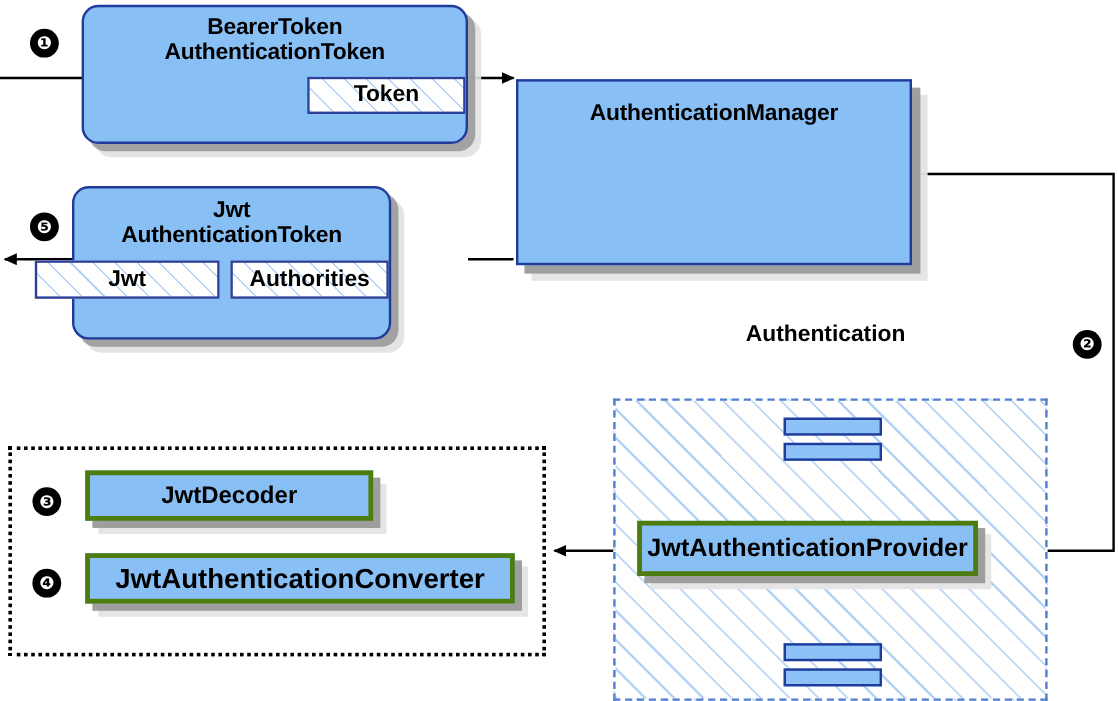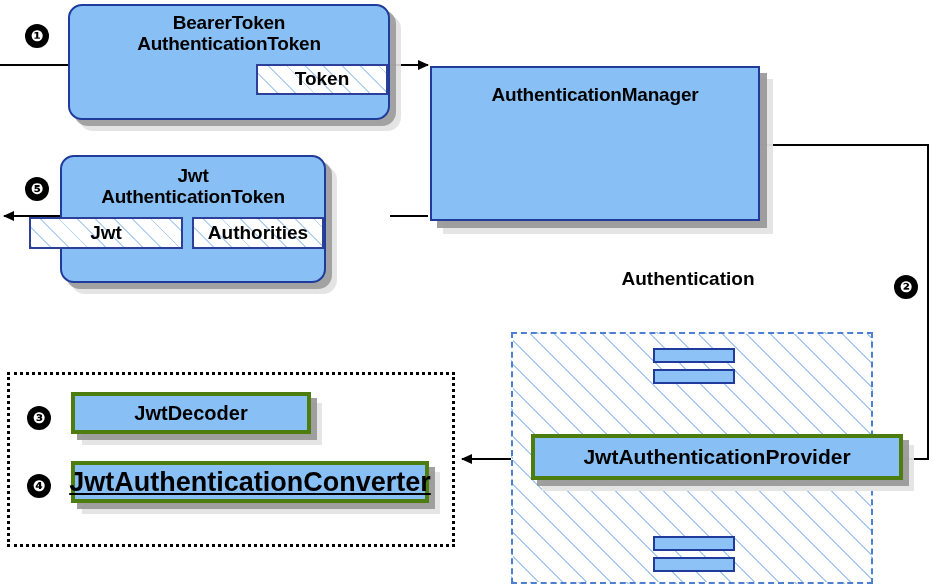--- a/index.html
+++ b/index.html
@@ -141,21 +141,21 @@
 
   <div class="node hatchbox" style="left:511px;top:332px;width:362px;height:252px;">
 
     <div class="minibar" style="position:absolute;left:140px;top:14px;width:82px;height:15px;"></div>
     <div class="minibar" style="position:absolute;left:140px;top:35px;width:82px;height:15px;"></div>
 
     <div class="minibar" style="position:absolute;left:140px;top:202px;width:82px;height:15px;"></div>
     <div class="minibar" style="position:absolute;left:140px;top:223px;width:82px;height:15px;"></div>
   </div>
 
-  <div class="node bar" style="left:531px;top:434px;width:372px;height:46px;font-size:21px;">JwtAuthenticationProvider</div>
+  <div class="node bar" style="left:531px;top:434px;width:284px;height:46px;font-size:21px;">JwtAuthenticationProvider</div>
 
   <div class="node dotbox" style="left:7px;top:372px;width:448px;height:175px;"></div>
 
   <div class="node bar" style="left:71px;top:392px;width:240px;height:42px;font-size:20px;">JwtDecoder</div>
 
-  <div class="node bar" style="left:71px;top:461px;width:358px;height:42px;font-size:27px;text-decoration:underline;">JwtAuthenticationConverter</div>
+  <div class="node bar" style="left:71px;top:461px;width:358px;height:42px;font-size:23px;">JwtAuthenticationConverter</div>
 
 </div>
 
 </body></html>

